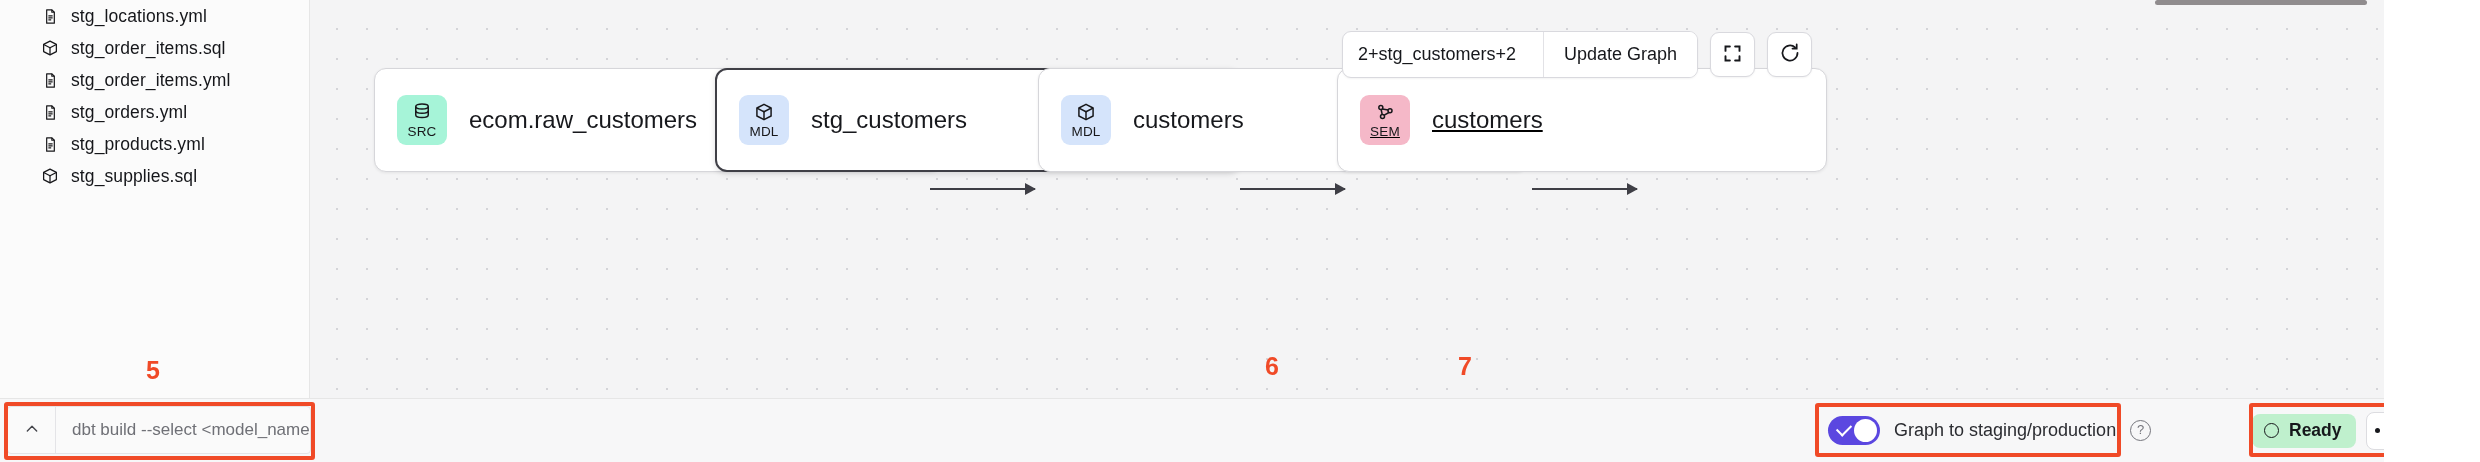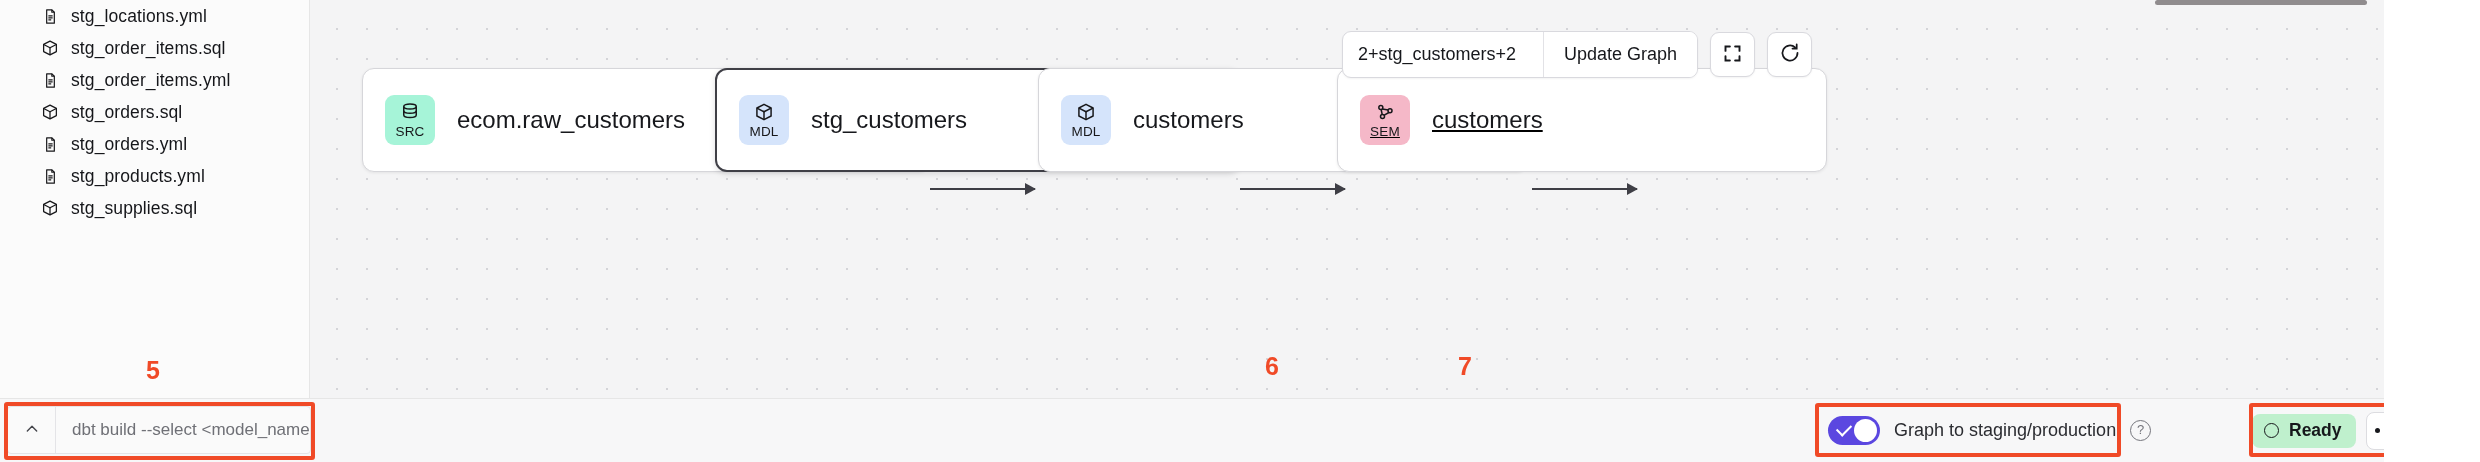--- a/index.html
+++ b/index.html
@@ -371,30 +371,20 @@
             <svg width="17" height="17" viewBox="0 0 24 24" fill="none" stroke="#18181b" stroke-width="1.7" stroke-linejoin="round">
               <path d="M14 2.6H6.6v18.8h10.8V6z"></path>
               <path d="M13.9 2.6V6h3.5"></path>
               <path d="M9 11.2h6M9 14h6M9 16.8h4"></path>
             </svg>
           </span>
           <span>stg_order_items.yml</span>
         </div>
         <div class="file-row">
           <span class="fi">
-            <svg width="18" height="18" viewBox="0 0 24 24" fill="none" stroke="#18181b" stroke-width="1.7" stroke-linejoin="round">
-              <path d="M12 2.8 20.5 7.2v9.6L12 21.2 3.5 16.8V7.2z"></path>
-              <path d="M3.6 7.3 12 11.7l8.4-4.4"></path>
-              <path d="M12 11.7v9.4"></path>
-            </svg>
-          </span>
-          <span>stg_orders.sql</span>
-        </div>
-        <div class="file-row">
-          <span class="fi">
             <svg width="17" height="17" viewBox="0 0 24 24" fill="none" stroke="#18181b" stroke-width="1.7" stroke-linejoin="round">
               <path d="M14 2.6H6.6v18.8h10.8V6z"></path>
               <path d="M13.9 2.6V6h3.5"></path>
               <path d="M9 11.2h6M9 14h6M9 16.8h4"></path>
             </svg>
           </span>
           <span>stg_orders.yml</span>
         </div>
         <div class="file-row">
           <span class="fi">
@@ -424,21 +414,21 @@
     <div class="edge" style="left:620px; top:188px; width:105px;">
         <span class="head"></span>
       </div>
     <div class="edge" style="left:930px; top:188px; width:105px;">
         <span class="head"></span>
       </div>
     <div class="edge" style="left:1222px; top:188px; width:105px;">
         <span class="head"></span>
       </div>
 
-    <div class="node" style="left:52px; top:68px; width:568px;">
+    <div class="node" style="left:64px; top:68px; width:568px;">
       <div class="badge" style="background:#a6f4d8;">
         <span class="bglyph">
           <svg width="20" height="20" viewBox="0 0 24 24" fill="none" stroke="#18181b" stroke-width="1.8">
             <ellipse cx="12" cy="5.5" rx="7.5" ry="3"></ellipse>
             <path d="M4.5 5.5v5c0 1.66 3.36 3 7.5 3s7.5-1.34 7.5-3v-5"></path>
             <path d="M4.5 10.5v5c0 1.66 3.36 3 7.5 3s7.5-1.34 7.5-3v-5"></path>
           </svg>
         </span>
         <span class="blabel">SRC</span>
       </div>

